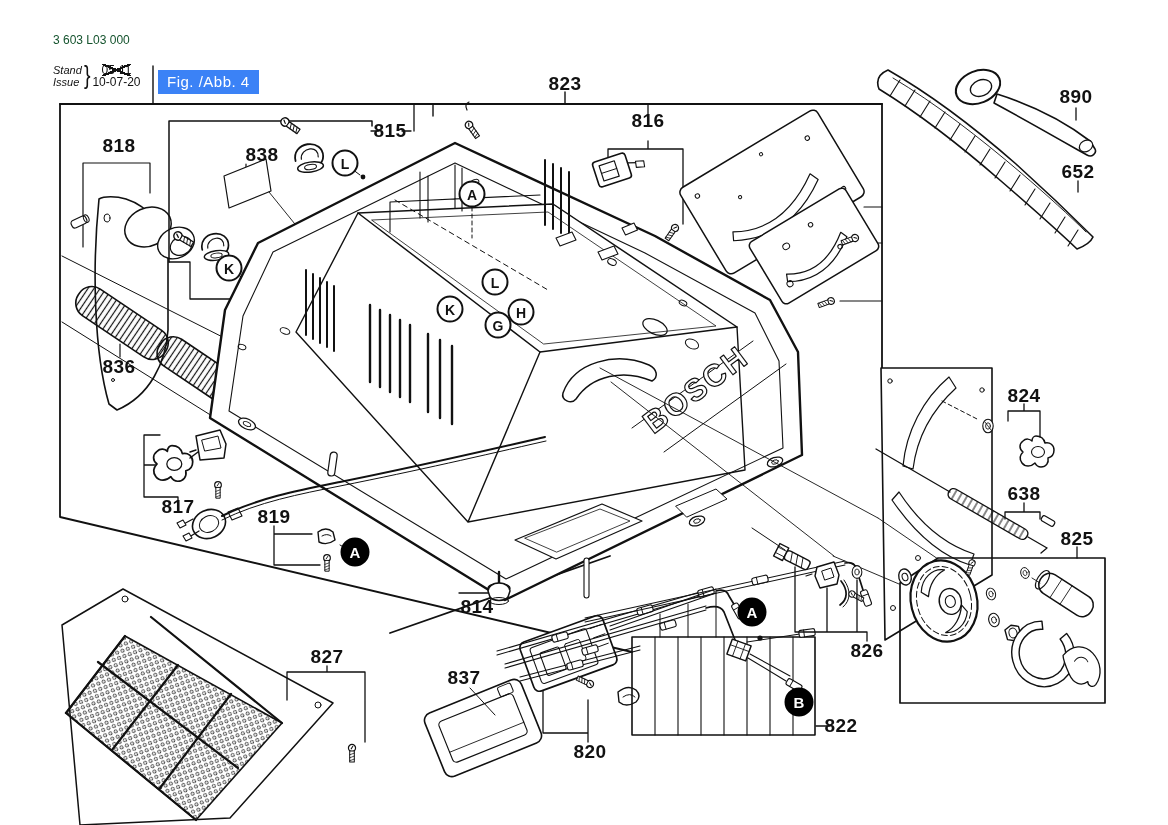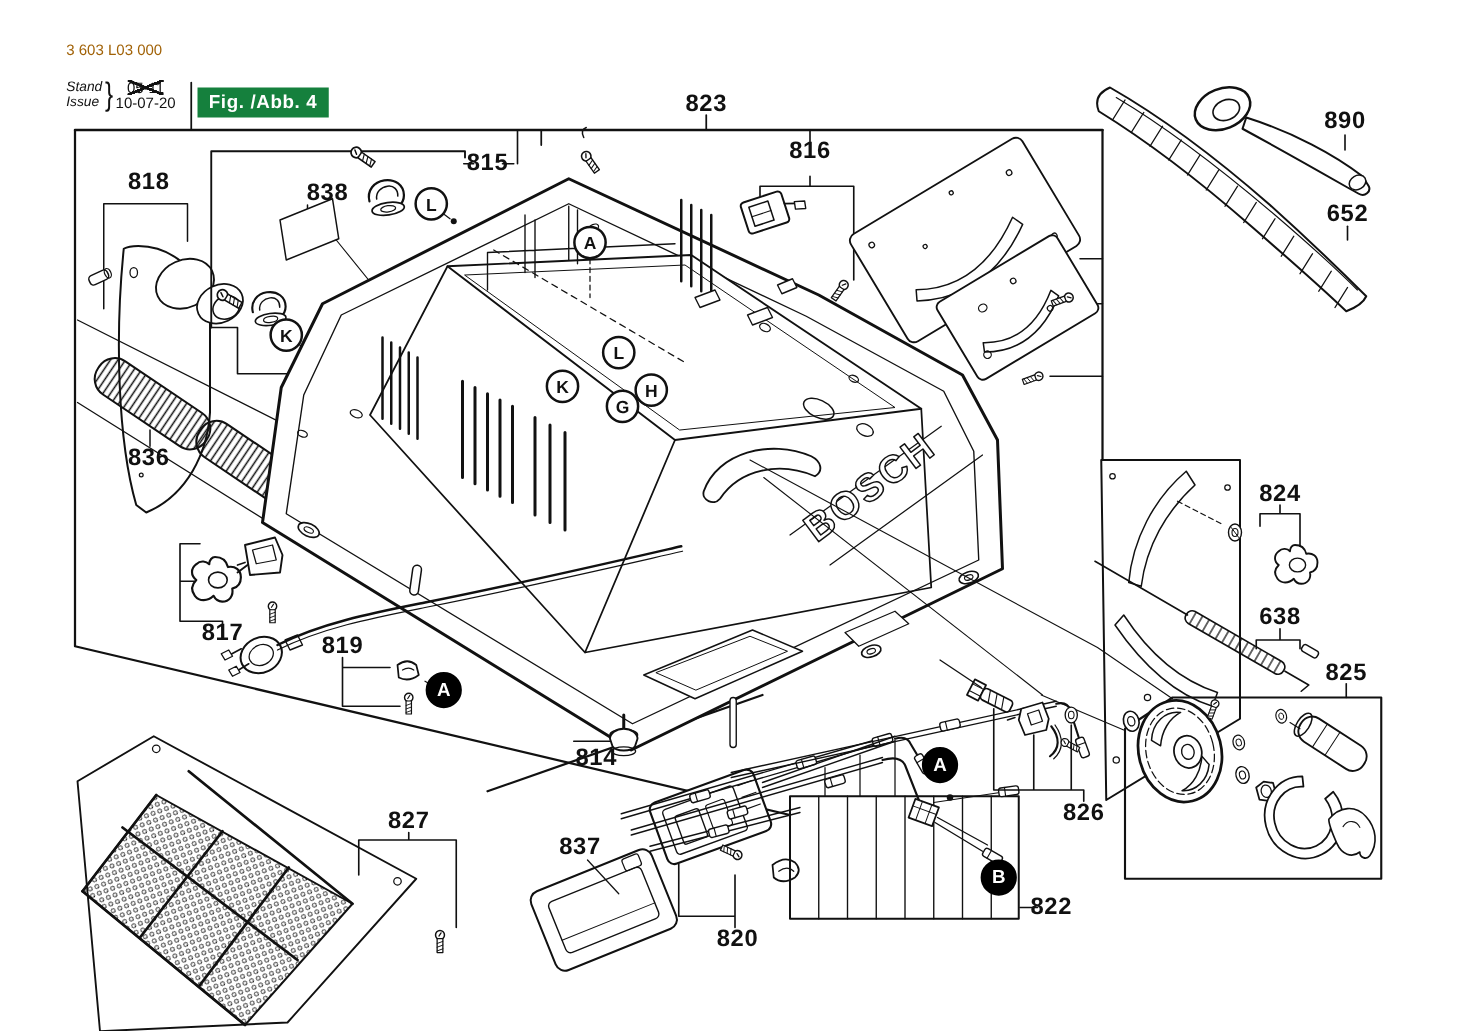--- a/index.html
+++ b/index.html
@@ -4,30 +4,30 @@
 <style>
   html,body{margin:0;padding:0;background:#e8e8e8;font-family:"Liberation Sans",sans-serif;}
   #stage{position:relative;width:1168px;height:825px;background:#ffffff;overflow:hidden;margin:0 auto;}
   #art{position:absolute;left:0;top:0;}
   .callout{position:absolute;transform:translate(-50%,-50%);font-weight:bold;font-size:19px;
            color:#111;letter-spacing:.5px;white-space:nowrap;}
   .marker{position:absolute;width:23px;height:23px;border:2px solid #111;border-radius:50%;
           background:#fff;color:#111;display:flex;align-items:center;justify-content:center;
           font-weight:bold;font-size:14px;transform:translate(-50%,-50%);line-height:1;}
   .marker.filled{background:#000;border-color:#000;color:#fff;width:25px;height:25px;font-size:15px;}
-  .doc-number{position:absolute;left:53px;top:33px;font-size:12px;color:#a16207;}
+  .doc-number{position:absolute;left:53px;top:33px;font-size:12px;color:#14532d;}
   .issue-block{position:absolute;left:53px;top:60px;display:flex;align-items:center;color:#111;}
   .issue-labels{display:flex;flex-direction:column;font-size:11px;line-height:12px;font-style:italic;}
   .brace{font-size:26px;transform:scaleX(.75);margin:0 1px;font-weight:400;}
   .issue-values{display:flex;flex-direction:column;font-size:12px;line-height:12px;align-items:center;}
   .struck{position:relative;display:inline-block;}
   .struck::before{content:"";position:absolute;inset:0;
      background:linear-gradient(to top right,transparent 45%,#111 45%,#111 55%,transparent 55%),
                 linear-gradient(to bottom right,transparent 45%,#111 45%,#111 55%,transparent 55%);}
-  .fig-box{position:absolute;left:158px;top:70px;background:#15803d;color:#fff;font-weight:bold;
+  .fig-box{position:absolute;left:158px;top:70px;background:#3b82f6;color:#fff;font-weight:normal;
            font-size:15px;padding:3px 9px 4px 9px;letter-spacing:.5px;}
   .footer-notes{position:absolute;left:987px;top:717px;font-size:11px;line-height:13px;color:#111;}
 </style>
 </head>
 <body>
 
 <div id="stage">
 
   <svg id="art" width="1168" height="825" viewBox="0 0 1168 825" stroke="#111" fill="none" stroke-linecap="round" stroke-linejoin="round">
     <defs>

